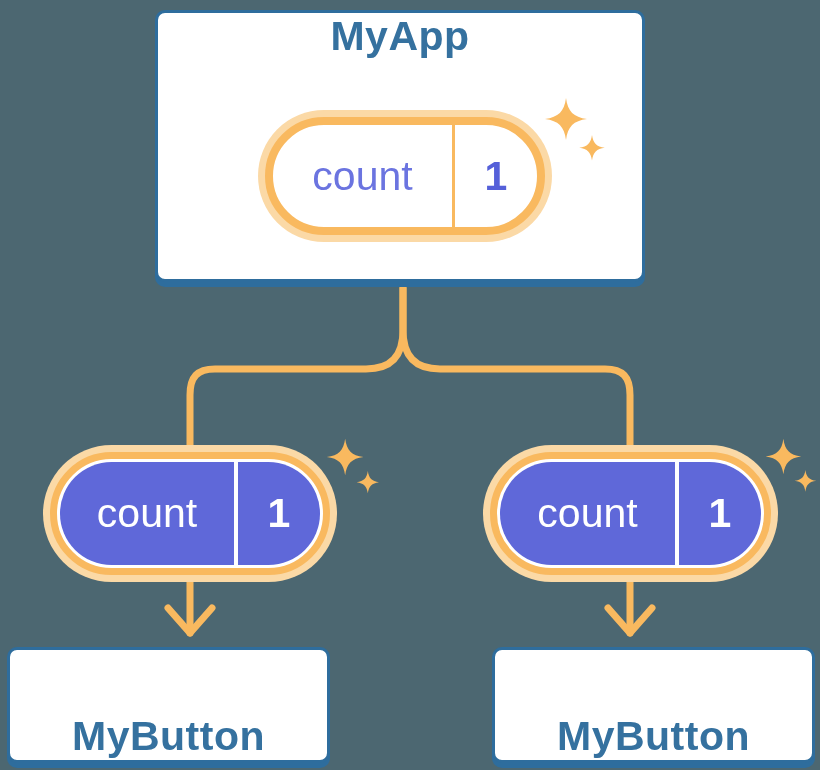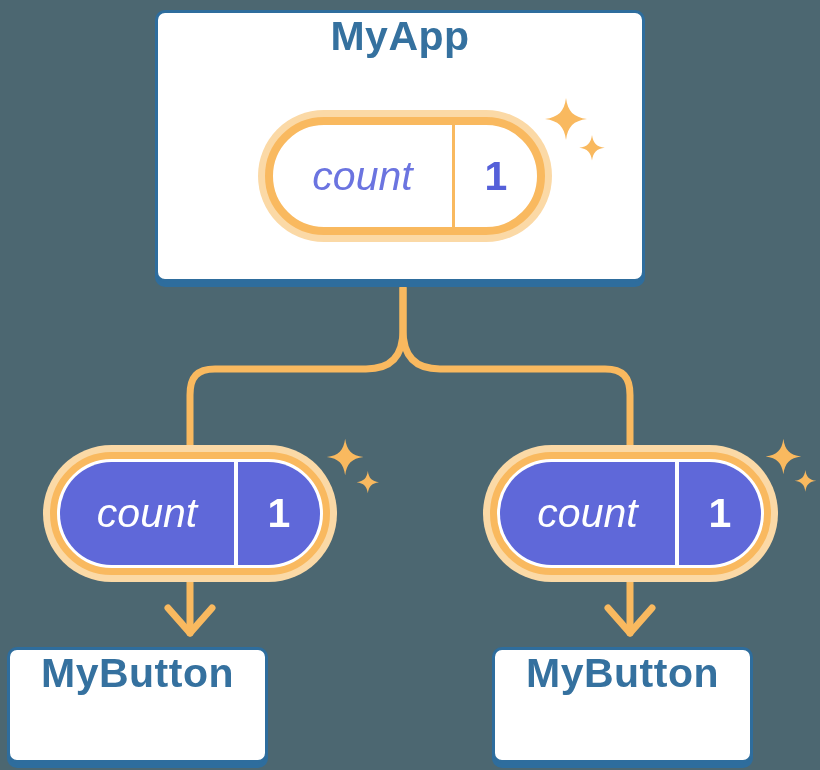--- a/index.html
+++ b/index.html
@@ -25,22 +25,22 @@
   }
   .card-root{left:155px;top:10px;width:490px;height:272px;}
   .card-title{
     text-align:center;
     font-size:41px;
     font-weight:700;
     color:#35719F;
     letter-spacing:0.5px;
   }
   .card-leaf{
-    display:flex;align-items:flex-start;justify-content:center;
-    width:261px;height:116px;
+    display:flex;align-items:flex-end;justify-content:center;
+    width:323px;height:116px;
   }
   .card-leaf-1{left:7px;top:647px;}
   .card-leaf-2{left:492px;top:647px;}
   .leaf-title{
     font-size:41px;font-weight:700;color:#35719F;letter-spacing:0.5px;
   }
   
   .pill-glow{
     position:absolute;
     background:#FBD9A6;
@@ -65,21 +65,20 @@
   .pill-core{
     flex:1;display:flex;align-items:stretch;overflow:hidden;
   }
   .pill-ring.purple{border-width:7px;padding:3px;}
   .pill-ring.purple .pill-core{
     background:#5F68D9;border-radius:60px;
   }
   .cell-label{
     flex:1;display:flex;align-items:center;justify-content:center;
     font-size:41px;
-    font-style:italic;
   }
   .cell-value{
     width:82px;display:flex;align-items:center;justify-content:center;
     font-size:41px;font-weight:700;
   }
   .pill-light .cell-label{color:#6B74E0;}
   .pill-light .cell-value{color:#5560D9;}
   .pill-purple-text .cell-label,
   .pill-purple-text .cell-value{color:#ffffff;}
   .divider{width:3px;background:#F9B95F;}

